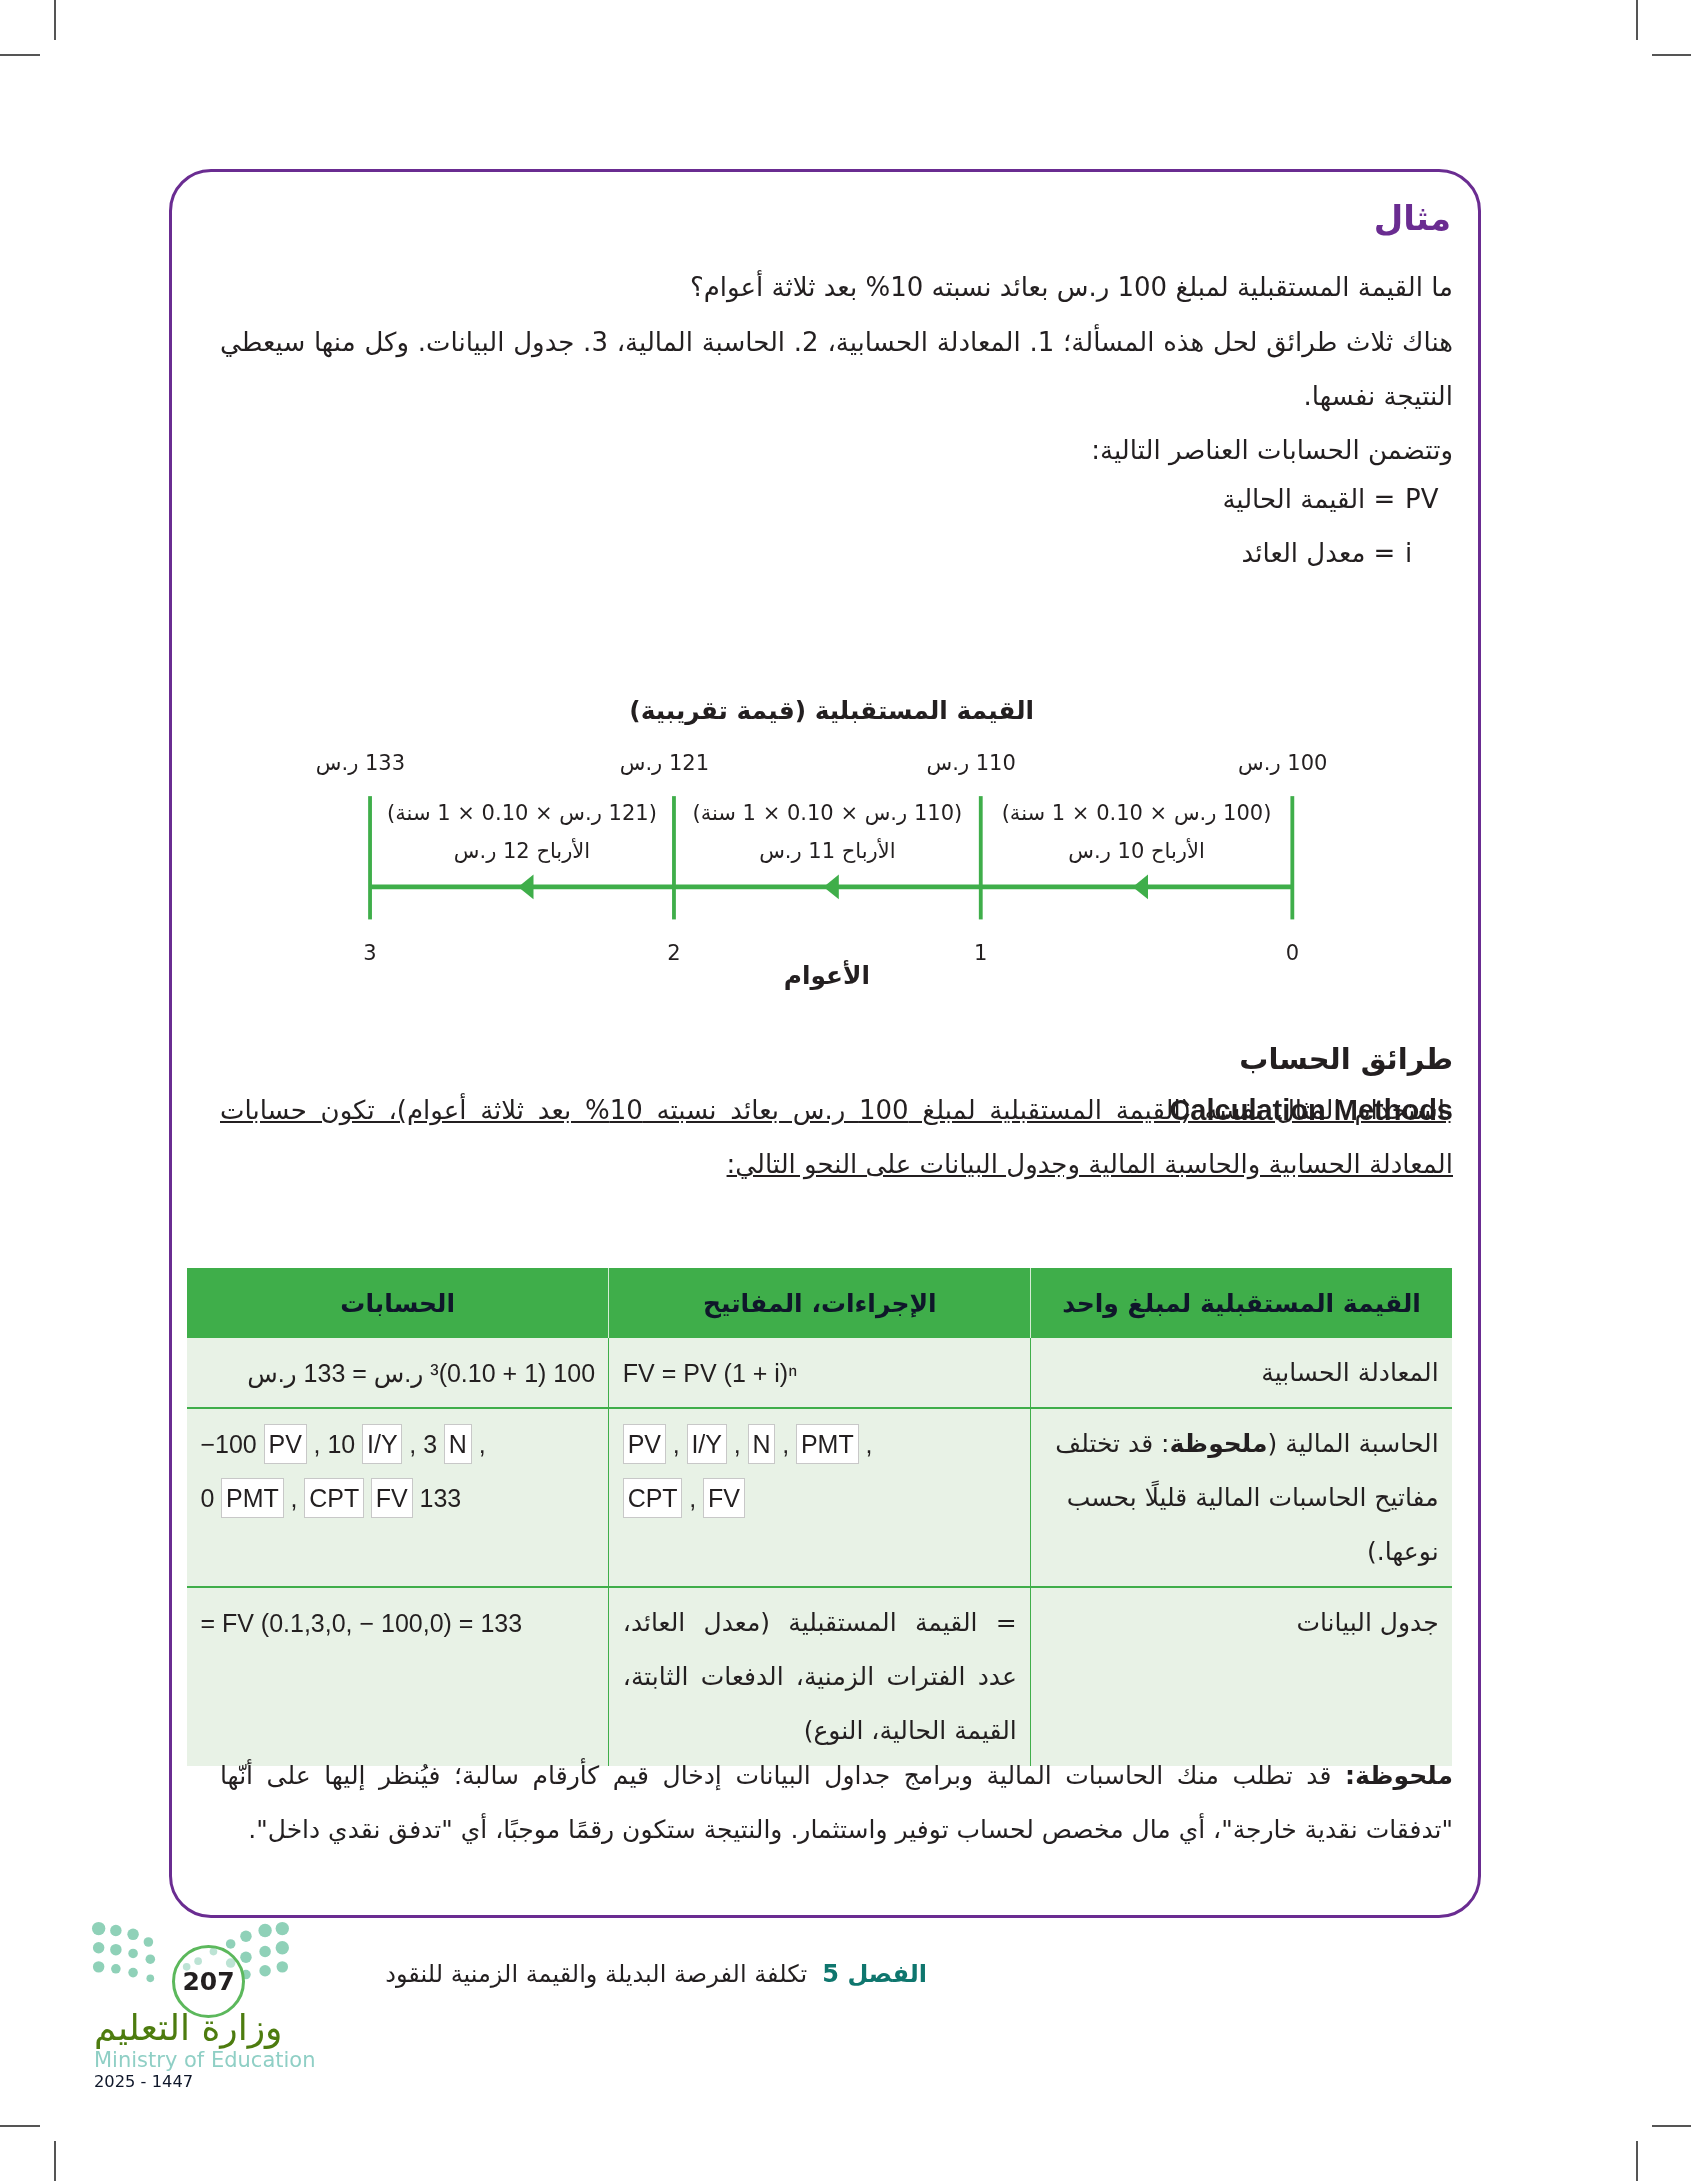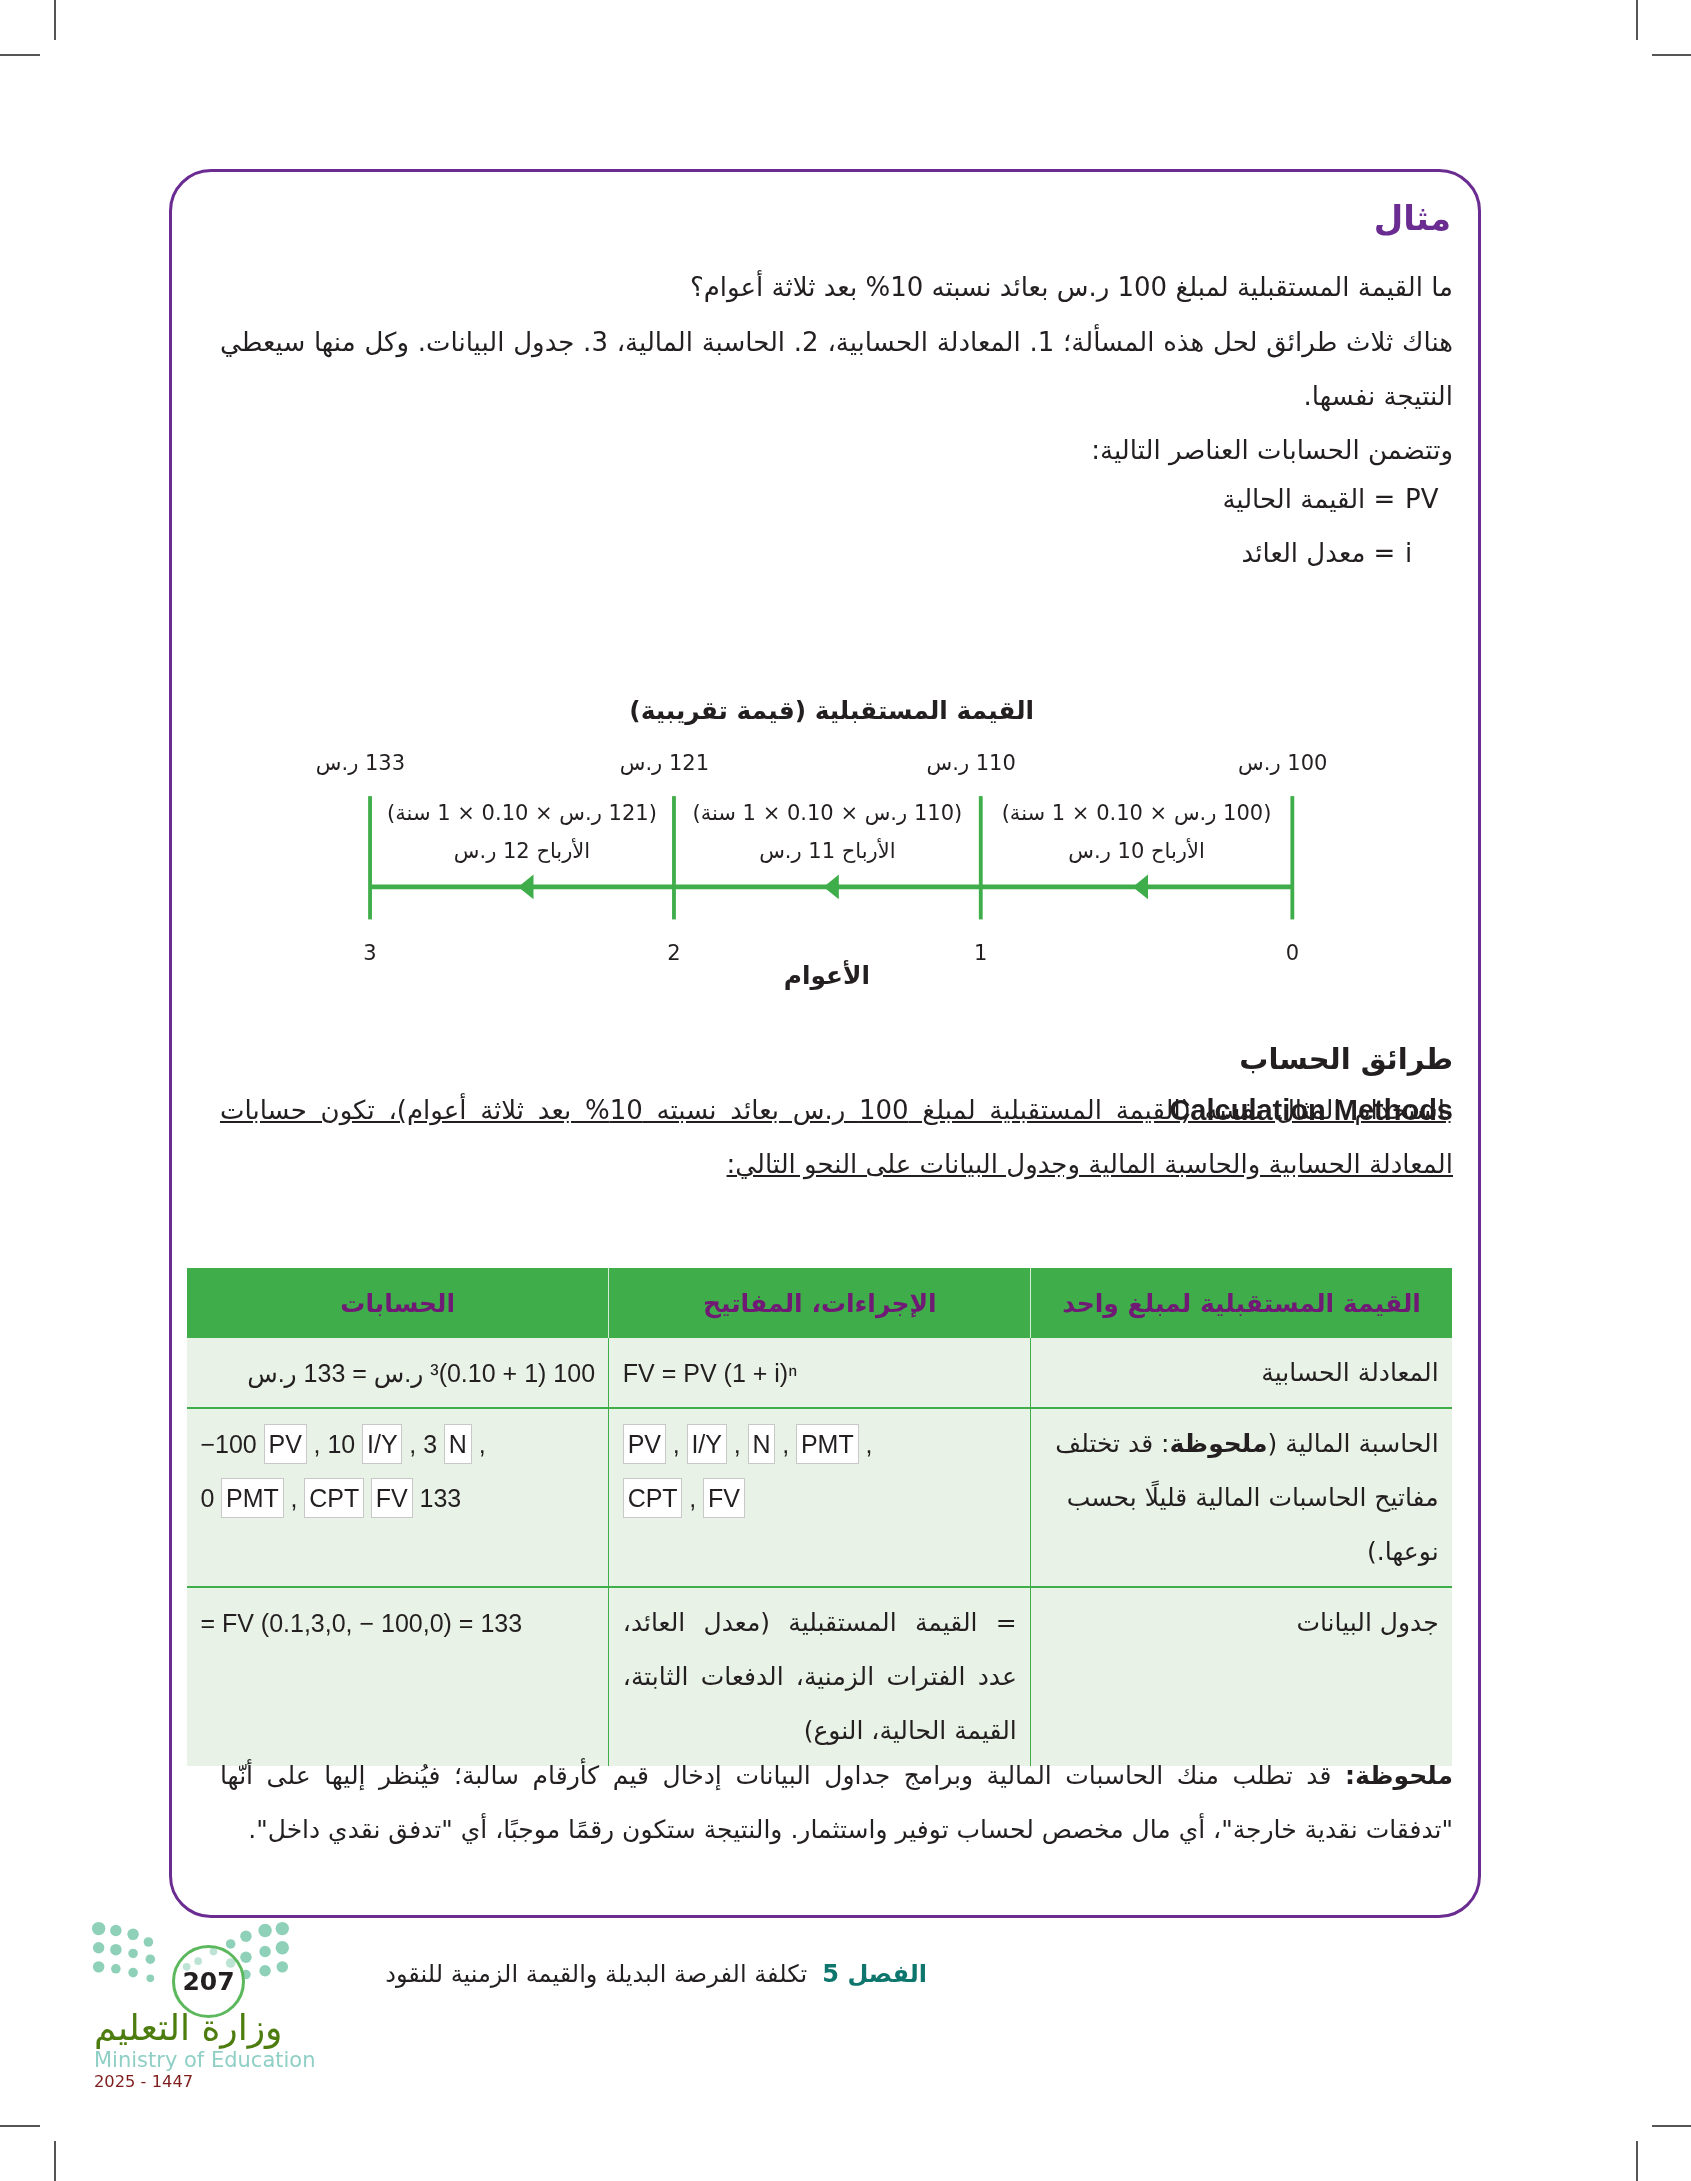--- a/index.html
+++ b/index.html
@@ -17,38 +17,38 @@
   .defs { right:239px; top:472px; font-size:26px; }
   .def-row { display:flex; flex-direction:row; direction:ltr; justify-content:flex-end; height:54px; align-items:center; }
   .def-row .term { width:48px; text-align:left; padding-left:9.6px; }
   .def-row .desc { direction:rtl; }
   .diagram { position:absolute; left:0; top:0; width:1692px; height:2181px; pointer-events:none; }
   .diagram text { font-family:"DejaVu Sans", sans-serif; fill:#231f20; }
   .h2 { right:239px; top:1042px; font-size:29px; font-weight:bold; }
   .h2en { right:239px; top:1094px; font-size:29px; font-weight:bold; font-family:"Liberation Sans", sans-serif; }
   .p4 { right:239px; top:1083px; width:1233px; font-size:26px; line-height:54px; text-align:justify; text-align-last:right;text-decoration:underline; }
   table.calc { position:absolute; left:187px; top:1268px; width:1265px; border-collapse:collapse; direction:rtl; font-size:25px; }
-  table.calc th { background:#3fae4a; color:#701a75; height:68px; font-weight:bold; text-align:center; border-left:1.9px solid #d6ecd6; }
+  table.calc th { background:#3fae4a; color:#0f172a; height:68px; font-weight:bold; text-align:center; border-left:1.9px solid #d6ecd6; }
   table.calc td { background:#e8f2e6; vertical-align:top; padding:7.6px 13.4px; line-height:54px; border-left:1.9px solid #3fae4a; border-top:2.9px solid #3fae4a;margin-left:44px; }
   table.calc td.c1 { width:394px; text-align:right; }
   table.calc td.c2 { width:394px; text-align:left; direction:ltr; font-family:"Liberation Sans", sans-serif; }
   table.calc td.c2.ar { text-align:right; direction:rtl; font-family:"DejaVu Sans", sans-serif; }
   table.calc td.c3 { text-align:left; direction:ltr; font-family:"Liberation Sans", sans-serif; }
   table.calc tr:first-child td { border-top:none; }
   .key { display:inline-block; background:#fff; border:1px solid #c8c8c8; padding:0 3.8px; line-height:38px; }
   .note { right:239px; top:1749px; width:1233px; font-size:25px; line-height:54px; text-align:justify; text-align-last:right; }
   .note b { font-weight:bold; }
   .footer-title { position:absolute; right:765px; top:1960px; font-size:24px; direction:rtl; }
   .footer-title .ch { color:#0f766e; font-weight:bold; }
   .logo { position:absolute; left:91px; top:1917px; width:220px; height:182px; }
   .pagenum { position:absolute; left:172px; top:1945px; width:67px; height:67px; border:3.8px solid #5cb85c; border-radius:50%;
              display:flex; align-items:center; justify-content:center; font-weight:bold; font-size:25px; background:rgba(255,255,255,0.4); }
   .ministry-ar { position:absolute; left:94px; top:2007px; font-size:36px; color:#4d7c0f; direction:rtl; }
   .ministry-en { position:absolute; left:94px; top:2048px; font-size:21px; color:#8fcfc5; font-family:"DejaVu Sans", sans-serif; }
-  .ministry-yr { position:absolute; left:94px; top:2072px; font-size:16.3px; color:#7f1d1d; }
+  .ministry-yr { position:absolute; left:94px; top:2072px; font-size:16.3px; color:#0f172a; }
 </style>
 </head>
 <body>
 
 <div class="crop" style="left:54px;top:0;width:1.9px;height:40px;"></div>
 <div class="crop" style="left:0;top:54px;width:40px;height:1.9px;"></div>
 <div class="crop" style="left:1636px;top:0;width:1.9px;height:40px;"></div>
 <div class="crop" style="left:1652px;top:54px;width:40px;height:1.9px;"></div>
 <div class="crop" style="left:54px;top:2141px;width:1.9px;height:40px;"></div>
 <div class="crop" style="left:0;top:2125px;width:40px;height:1.9px;"></div>

